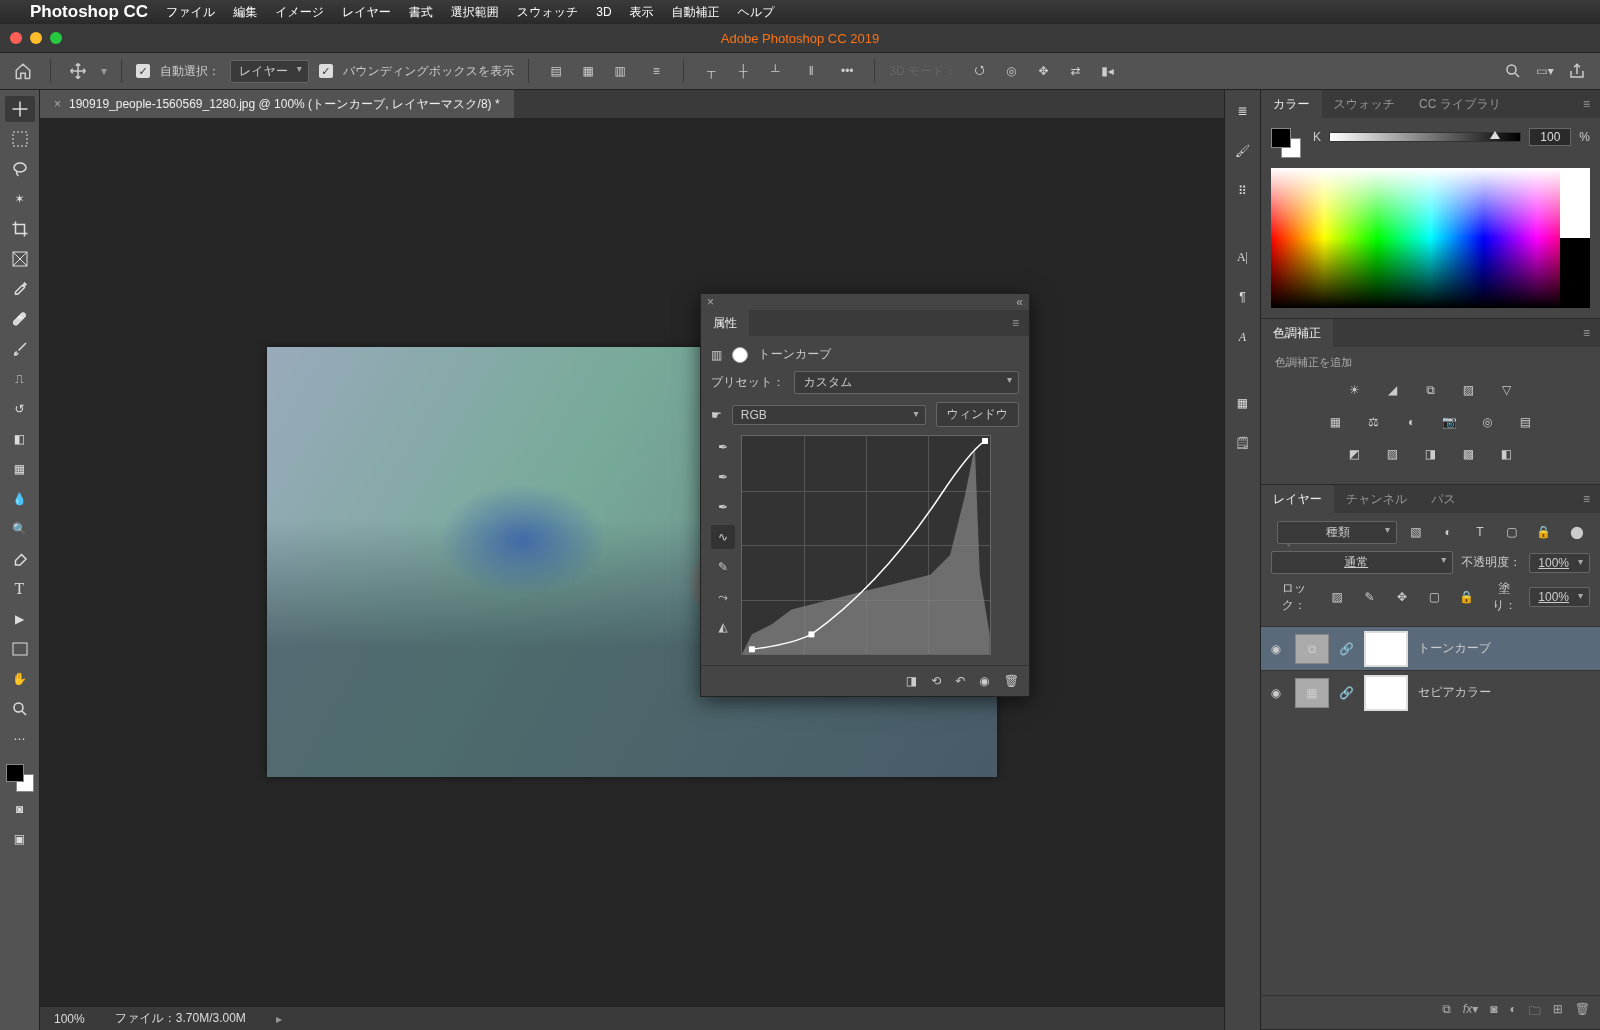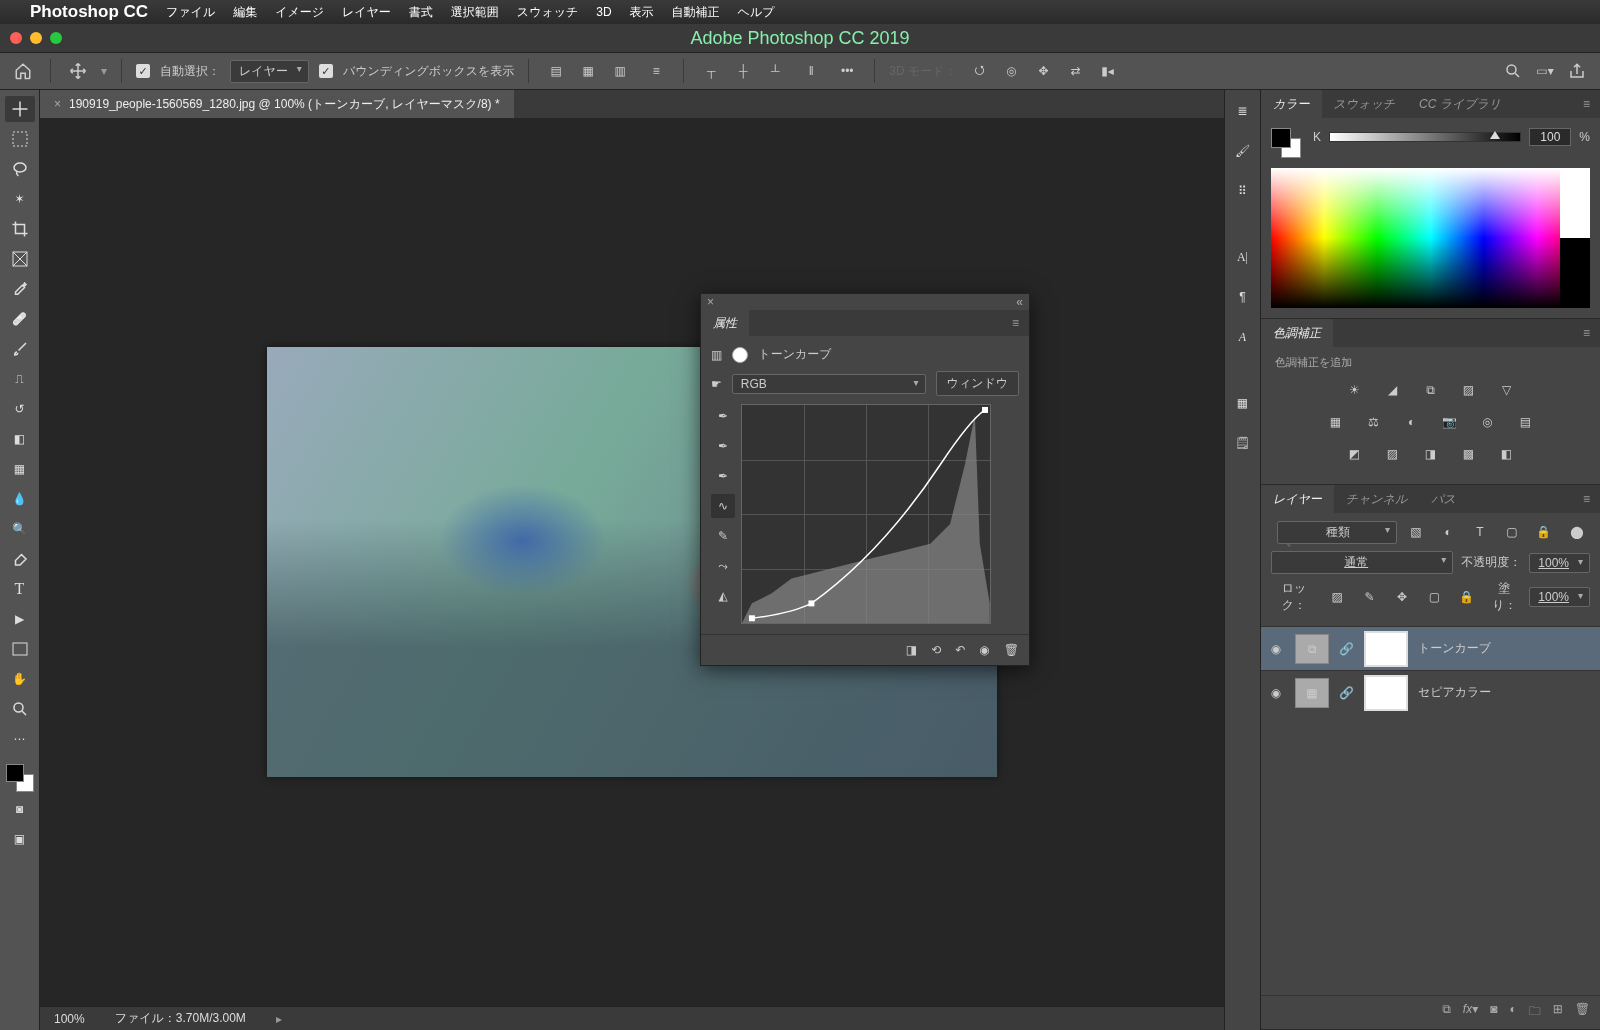--- a/index.html
+++ b/index.html
@@ -9,21 +9,21 @@
 
 .menubar { height:24px; background:linear-gradient(#3a3a3a,#2a2a2a); display:flex; align-items:center; padding:0 12px; gap:18px; color:#fff; font-size:13px; }
 .apple { font-size:16px; }
 .app-name { font-weight:700; font-size:17px; }
 
 
 .titlebar { height:28px; background:#3a3a3a; display:flex; align-items:center; padding:0 10px; position:relative; }
 .traffic { display:flex; gap:8px; }
 .dot { width:12px; height:12px; border-radius:50%; }
 .red{background:#ff5f56;} .yel{background:#ffbd2e;} .grn{background:#27c93f;}
-.wintitle { position:absolute; left:50%; transform:translateX(-50%); color:#86efac; font-size:18px; }
+.wintitle { position:absolute; left:50%; transform:translateX(-50%); color:#f97316; font-size:13px; }
 
 
 .optbar { height:38px; background:#535353; border-top:1px solid #222; border-bottom:1px solid #222; display:flex; align-items:center; padding:0 10px; gap:10px; }
 .icon-btn { width:26px; height:26px; display:flex; align-items:center; justify-content:center; color:#ccc; border-radius:2px; }
 .check { width:14px; height:14px; background:#ddd; border-radius:2px; display:inline-flex; align-items:center; justify-content:center; color:#333; font-size:11px; }
 .select { background:#3a3a3a; border:1px solid #666; padding:2px 20px 2px 8px; border-radius:2px; position:relative; }
 .select::after { content:"▾"; position:absolute; right:6px; top:2px; font-size:10px; color:#aaa; }
 .divider { width:1px; height:24px; background:#3a3a3a; margin:0 4px; }
 .group { display:flex; gap:6px; }
 .ghost { color:#666; }
@@ -50,21 +50,21 @@
 }
 .statusbar { height:24px; background:#3a3a3a; display:flex; align-items:center; padding:0 14px; gap:30px; color:#ddd; font-size:12px; border-top:1px solid #222; }
 
 
 .iconcol { width:36px; background:#454545; border-left:1px solid #222; display:flex; flex-direction:column; align-items:center; padding:8px 0; gap:14px; }
 
 
 .rightpanels { width:340px; background:#454545; border-left:1px solid #222; display:flex; flex-direction:column; }
 .panel { border-bottom:1px solid #2a2a2a; }
 .panel-tabs { height:28px; display:flex; align-items:center; background:#3a3a3a; }
-.ptab { padding:0 12px; height:28px; display:flex; align-items:center; color:#999;font-style:italic; }
+.ptab { padding:0 12px; height:28px; display:flex; align-items:center; color:#999; }
 .ptab.active { background:#454545; color:#eee; }
 .panel-menu { margin-left:auto; padding:0 10px; color:#999; }
 .panel-body { padding:10px; }
 .cbox { width:20px; height:20px; border:1px solid #888; }
 .slider-row { display:flex; align-items:center; gap:8px; }
 .slider-track { flex:1; height:10px; background:linear-gradient(90deg,#fff,#000); border:1px solid #333; position:relative; }
 .slider-thumb { position:absolute; right:20px; top:-2px; width:0; height:0; border-left:5px solid transparent; border-right:5px solid transparent; border-bottom:8px solid #ddd; }
 .numbox { width:42px; background:#2a2a2a; border:1px solid #666; text-align:center; padding:1px 2px; color:#ddd; }
 .spectrum { width:100%; height:140px; margin-top:10px; background:
   linear-gradient(0deg, #000, transparent 50%, #fff),
@@ -291,20 +291,24 @@
           </div>
         <div class="props-tabs">
           <div class="ptab active">属性</div>
           <div class="panel-menu">≡</div>
         </div>
         <div class="props-body">
           <div class="prop-row">
             <span>▥</span>
             <span style="width:16px;height:16px;border:1px solid #aaa;border-radius:50%;background:#fff"></span>
             <span>トーンカーブ</span>
+          </div>
+          <div class="prop-row">
+            <span class="prop-label">プリセット：</span>
+            <div class="select" style="flex:1"><span>カスタム</span></div>
           </div>
           <div class="prop-row">
             <span>☛</span>
             <div class="select" style="flex:1"><span>RGB</span></div>
             <div class="btn">ウィンドウ</div>
           </div>
           <div class="curve-area">
             <div class="curve-tools">
               <div class="curve-tool">✒</div>
               <div class="curve-tool">✒</div>

